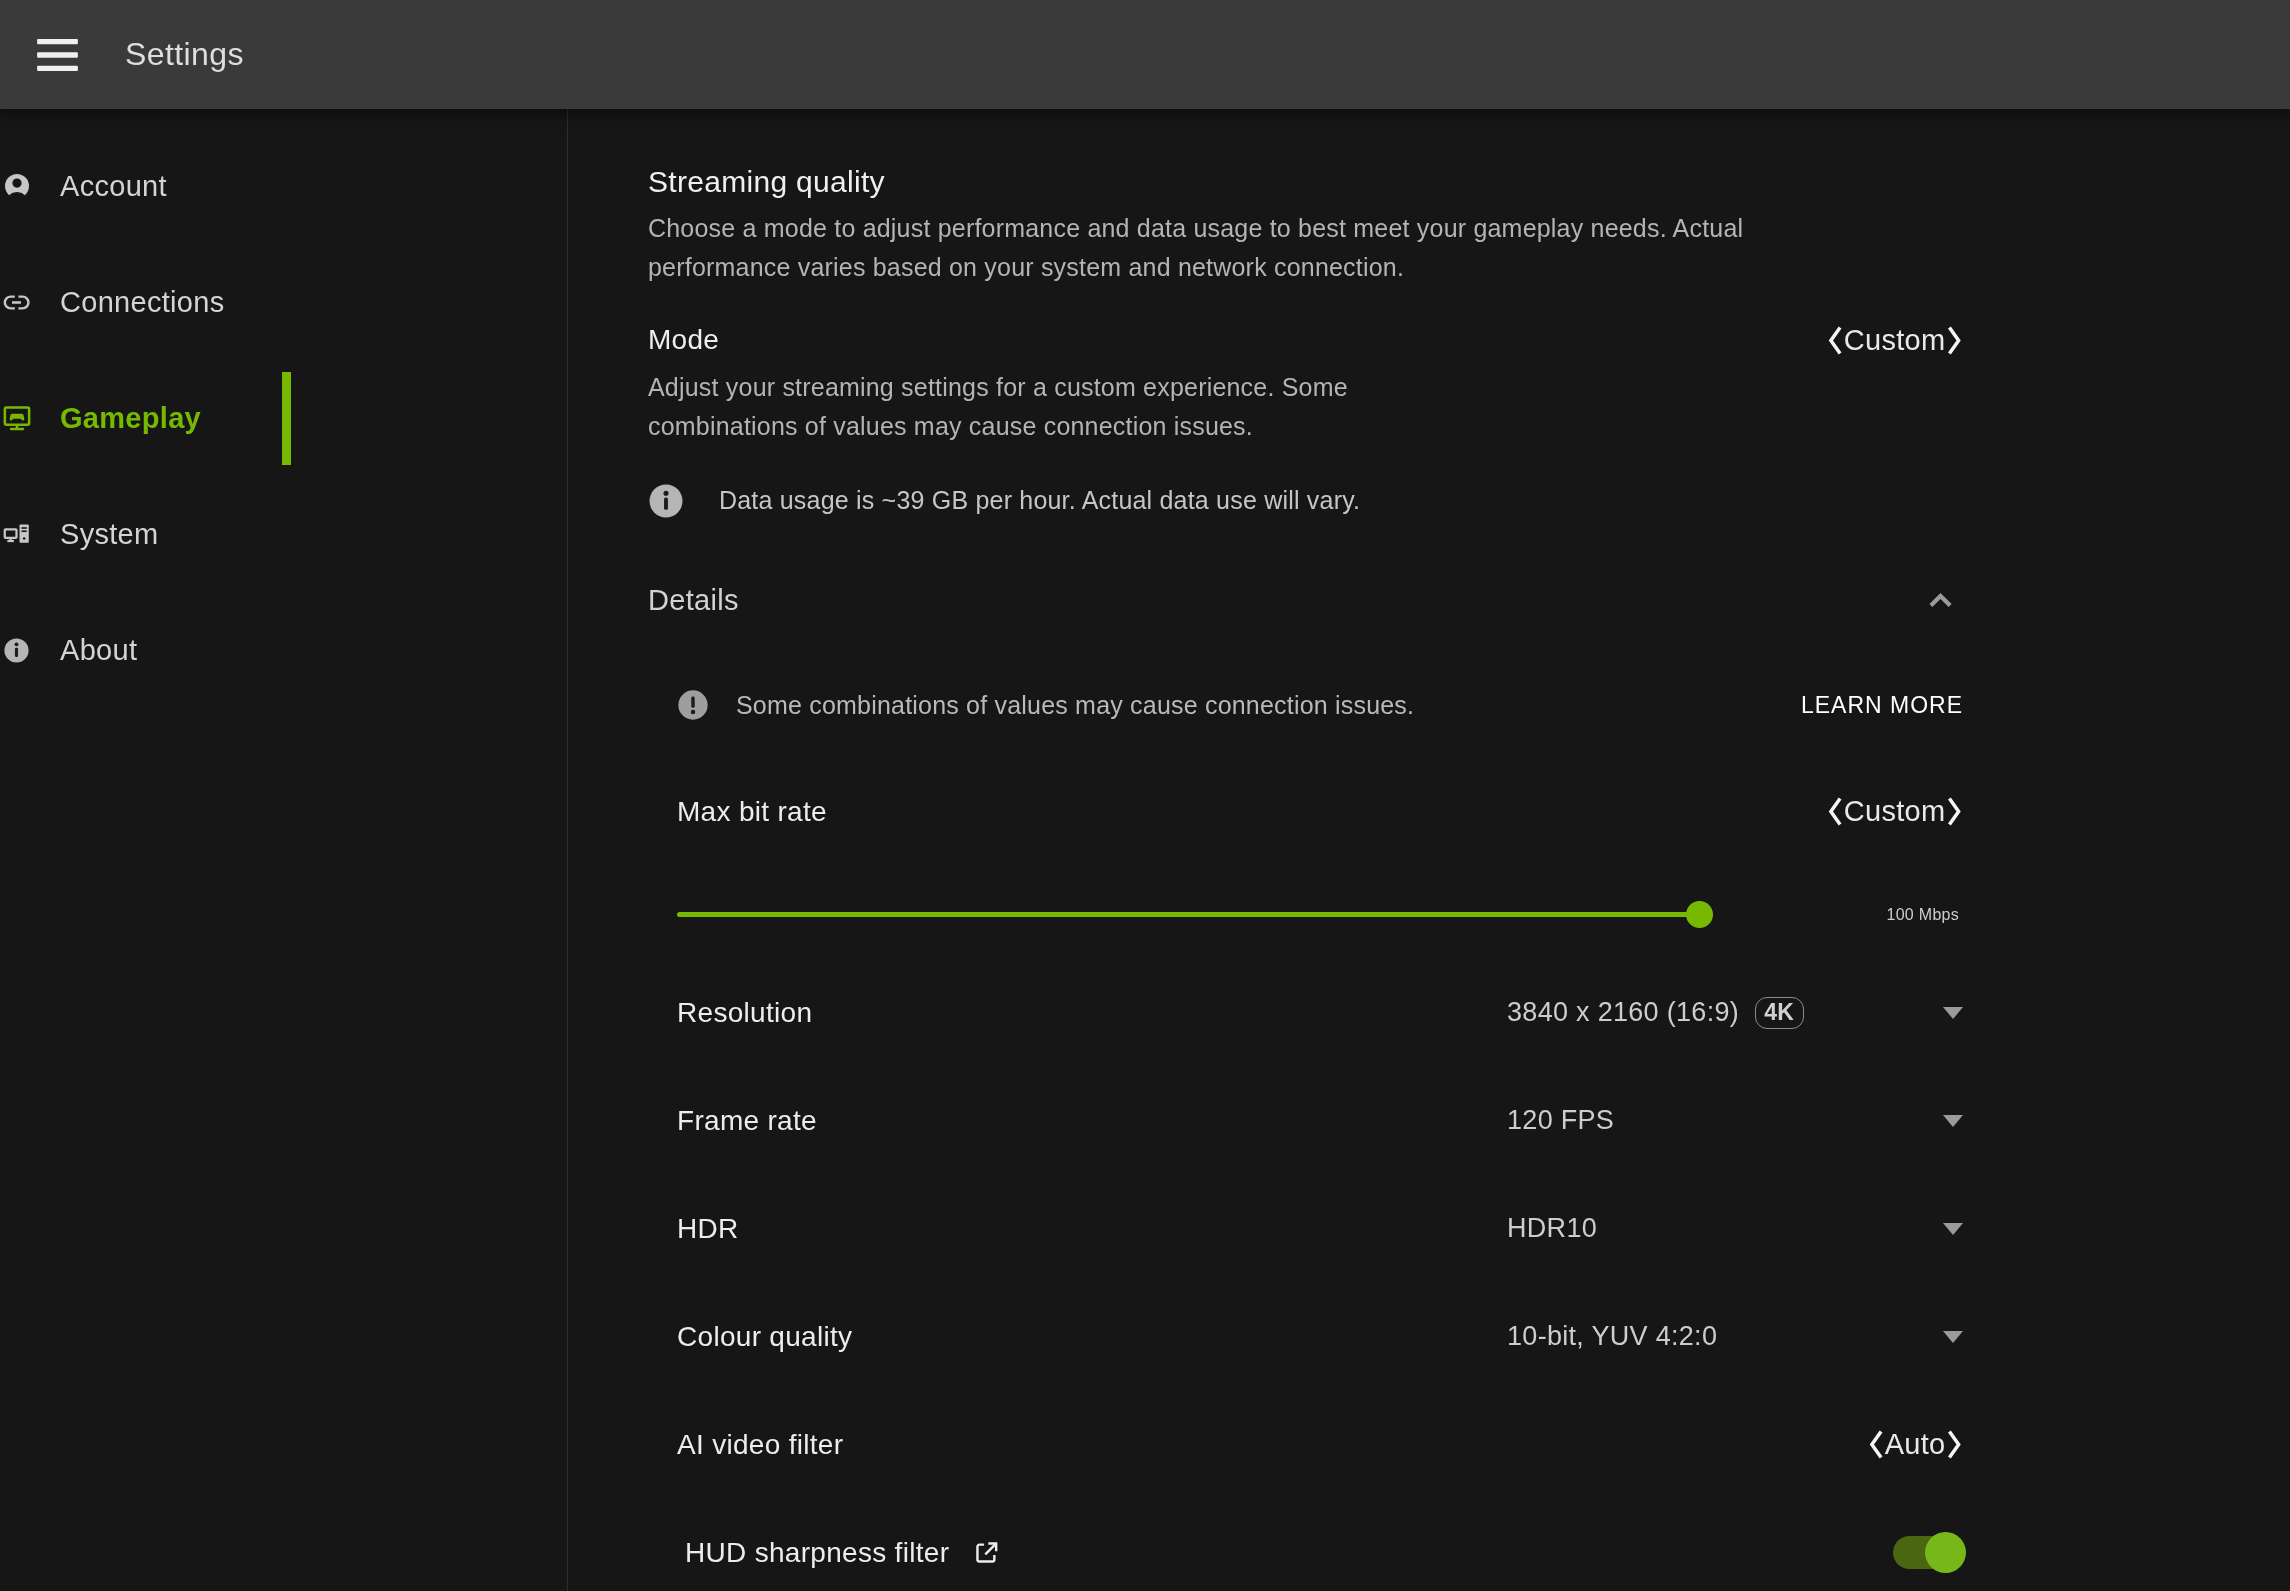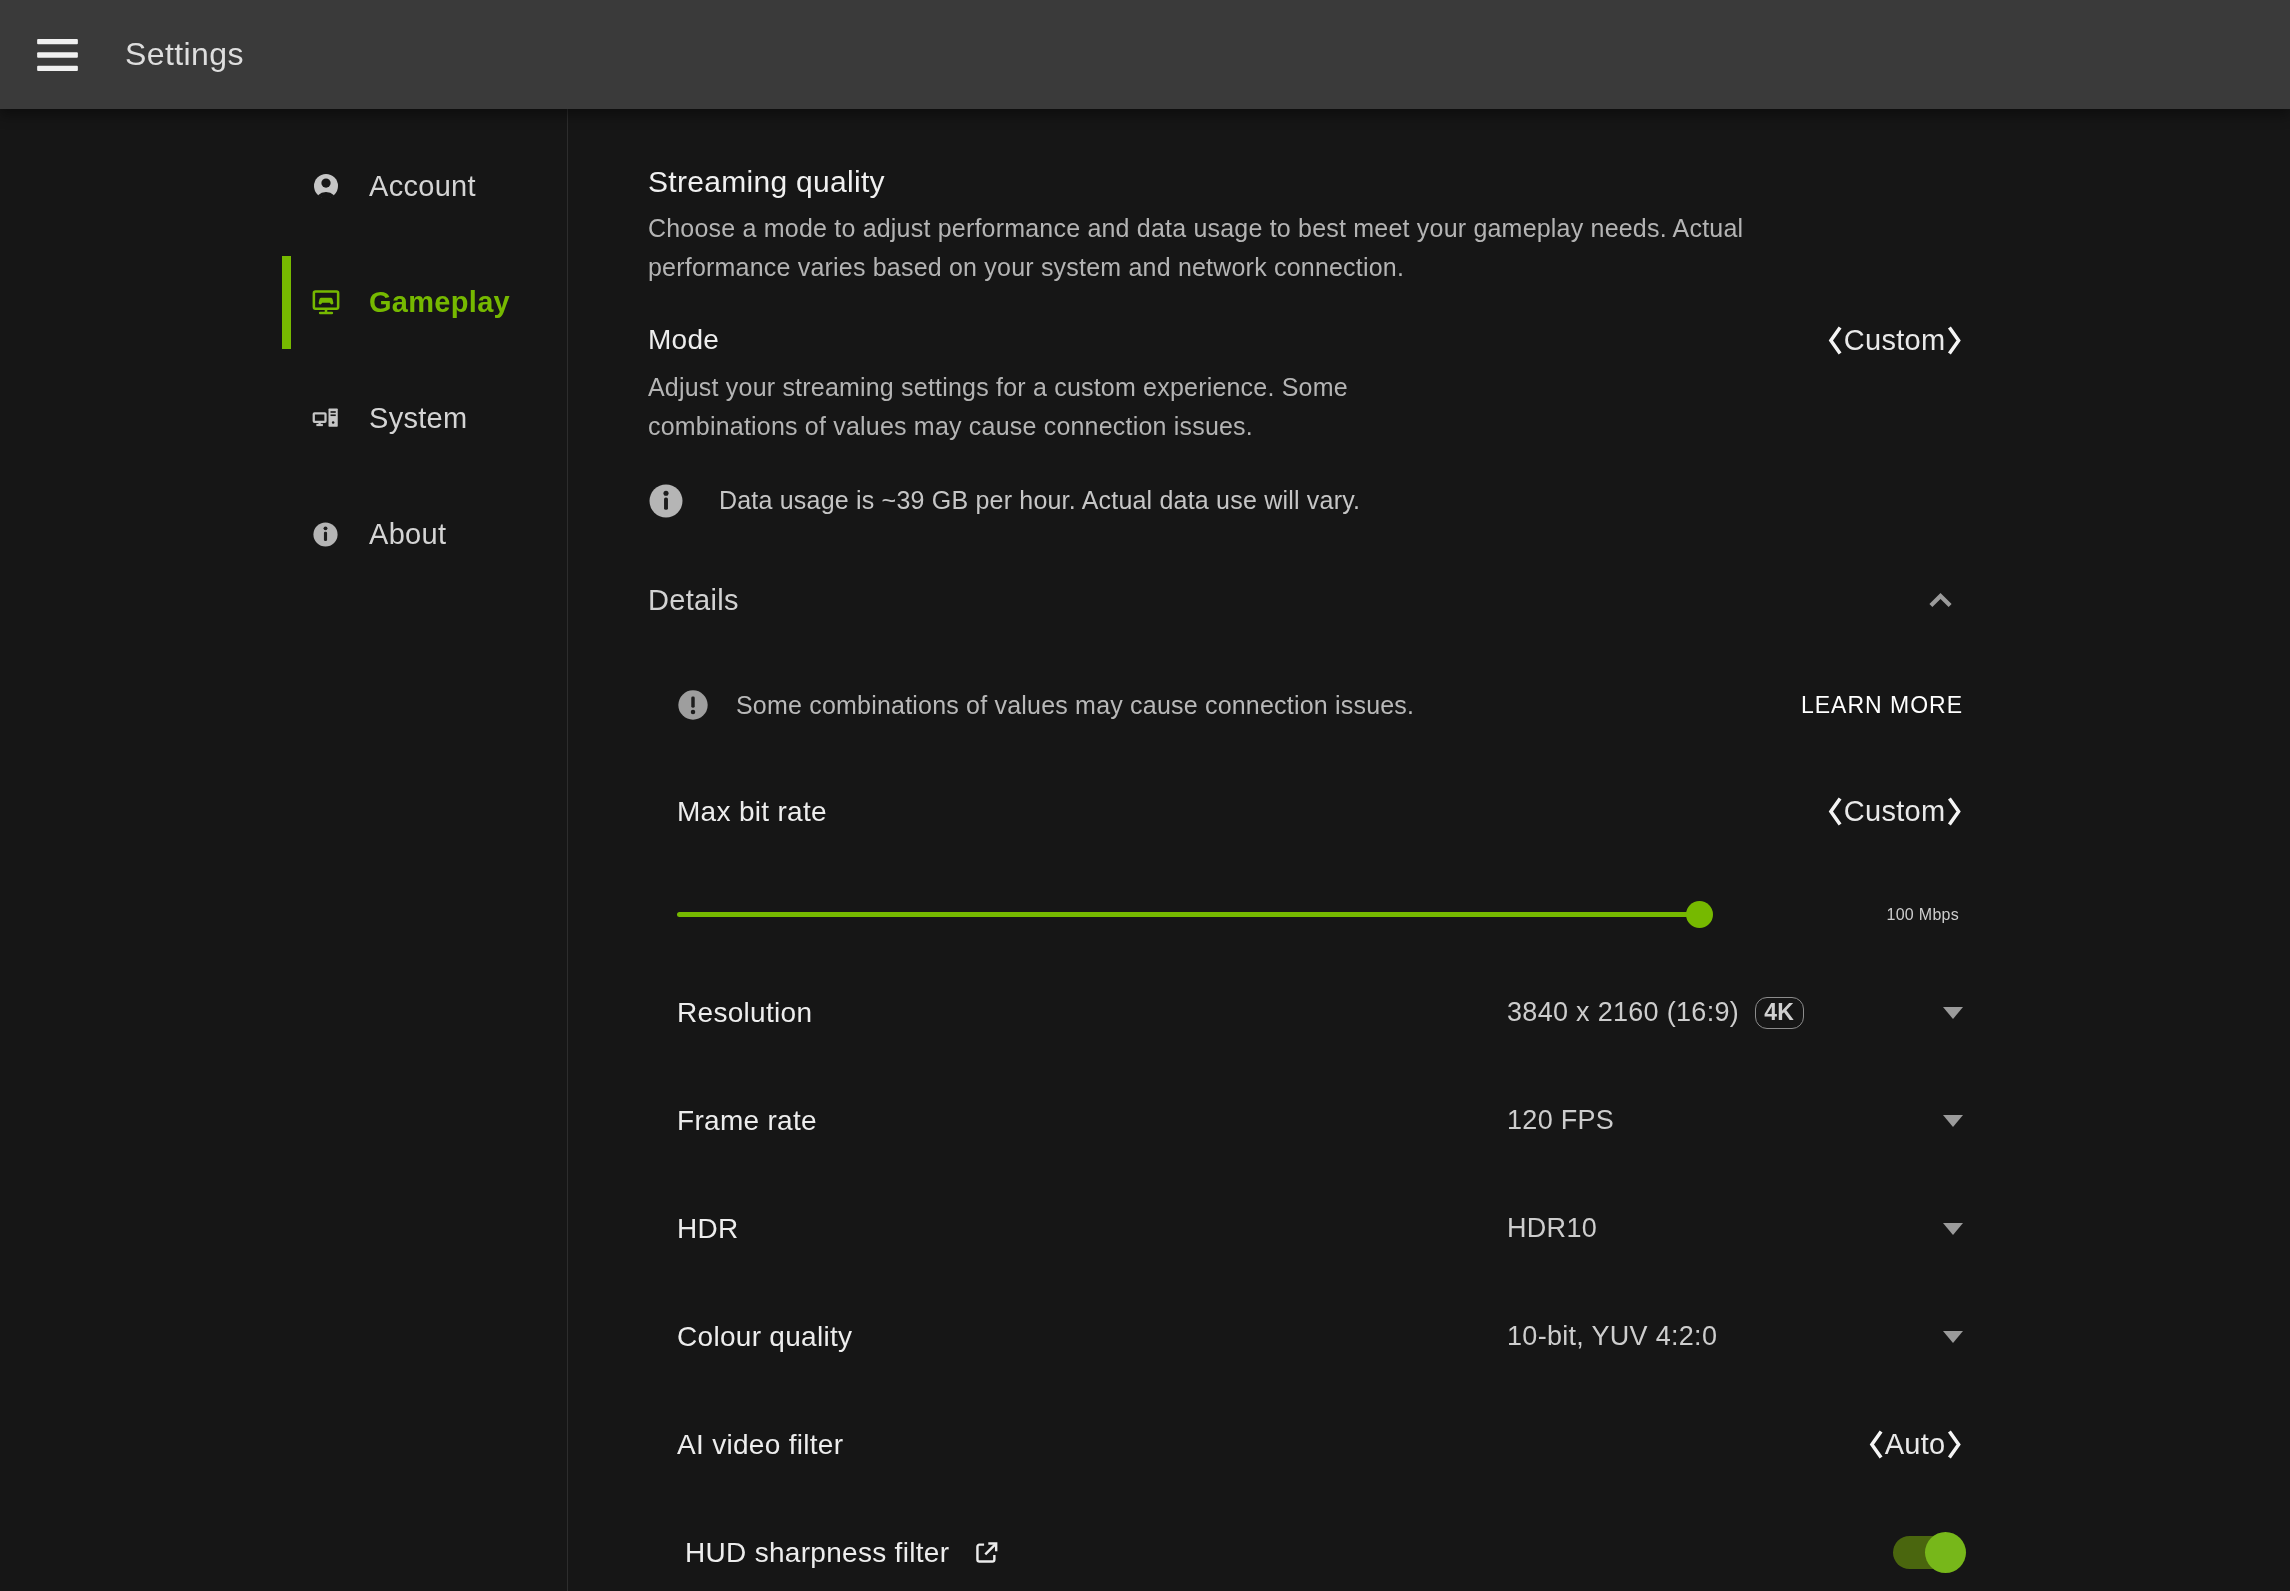--- a/index.html
+++ b/index.html
@@ -21,21 +21,21 @@
   .hamburger { background:none; border:none; cursor:pointer; display:flex; align-items:center; }
   .topbar-title { font-size:32px; font-weight:400; color:#dedede; margin-left:47px; letter-spacing:0.4px; }
 
   
   .layout { display:flex; height:1483px; }
   .sidebar {
     width:568px; flex:0 0 568px; border-right:1px solid #2d2d2d;
     padding-top:19.4px; background:#161616;
   }
   .nav-item {
-    height:116px; display:flex; align-items:center; padding-left:309px;
+    height:116px; display:flex; align-items:center; 
     position:relative; cursor:pointer;
   }
   .nav-icon { width:33px; display:flex; justify-content:center; align-items:center; }
   .nav-label { margin-left:27px; font-size:29px; color:#d4d4d4; letter-spacing:0.3px; white-space:nowrap; }
   .nav-item.active .nav-label { color:#76b900; font-weight:700; }
   .active-bar {
     position:absolute; left:282px; top:11.6px; width:8.7px; height:93px; background:#76b900;
   }
 
   
@@ -128,20 +128,28 @@
         <span class="nav-icon">
           <svg width="30" height="30" viewBox="0 0 24 24">
             <circle cx="12" cy="12" r="9.6" fill="#c6c6c6"></circle>
             <circle cx="12" cy="9.6" r="3.7" fill="#161616"></circle>
             <path d="M5.6 19.3 a9 9 0 0 0 12.8 0 a9.6 9.6 0 0 0 -12.8 0 z" fill="#161616"></path>
           </svg>
         </span>
         <span class="nav-label">Account</span>
       </div>
 
+      <div class="nav-item">
+        <span class="nav-icon">
+          <svg width="31" height="31" viewBox="0 0 24 24">
+            <path fill="#c6c6c6" d="M3.9 12a3.6 3.6 0 0 1 3.6-3.6h3.2V6.5H7.5a5.5 5.5 0 0 0 0 11h3.2v-1.9H7.5A3.6 3.6 0 0 1 3.9 12zm4.6 1h7v-2h-7v2zm5-6.5h3.2a5.5 5.5 0 0 1 0 11h-3.2v-1.9h3.2a3.6 3.6 0 0 0 0-7.2h-3.2V6.5z"></path>
+          </svg>
+        </span>
+        <span class="nav-label">Connections</span>
+      </div>
 
       <div class="nav-item active">
         <span class="active-bar"></span>
         <span class="nav-icon">
           <svg width="32" height="32" viewBox="0 0 24 24" fill="none">
             <rect x="2.9" y="4.2" width="18.2" height="12.8" rx="1.2" stroke="#76b900" stroke-width="1.9"></rect>
             <path d="M12 17v2.8" stroke="#76b900" stroke-width="1.9"></path>
             <path d="M7.6 20.3h8.8" stroke="#76b900" stroke-width="1.9" stroke-linecap="round"></path>
             <path d="M8.7 8.9c-.9 0-1.5.5-1.7 1.4l-.5 2.2c-.1.7.4 1.3 1.1 1.3.4 0 .8-.2 1-.5l.6-.8h5.6l.6.8c.2.3.6.5 1 .5.7 0 1.2-.6 1.1-1.3l-.5-2.2c-.2-.9-.8-1.4-1.7-1.4z" fill="#76b900"></path>
           </svg>

